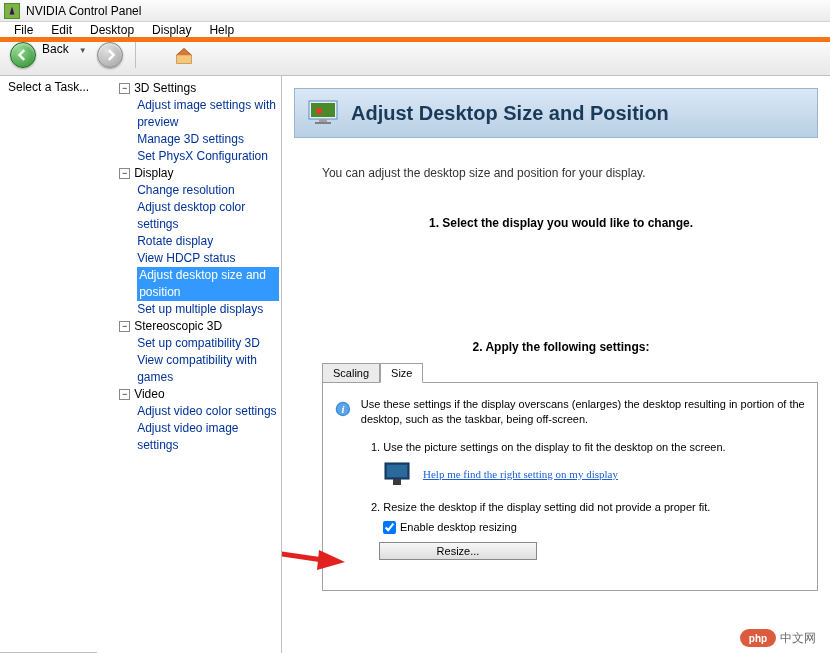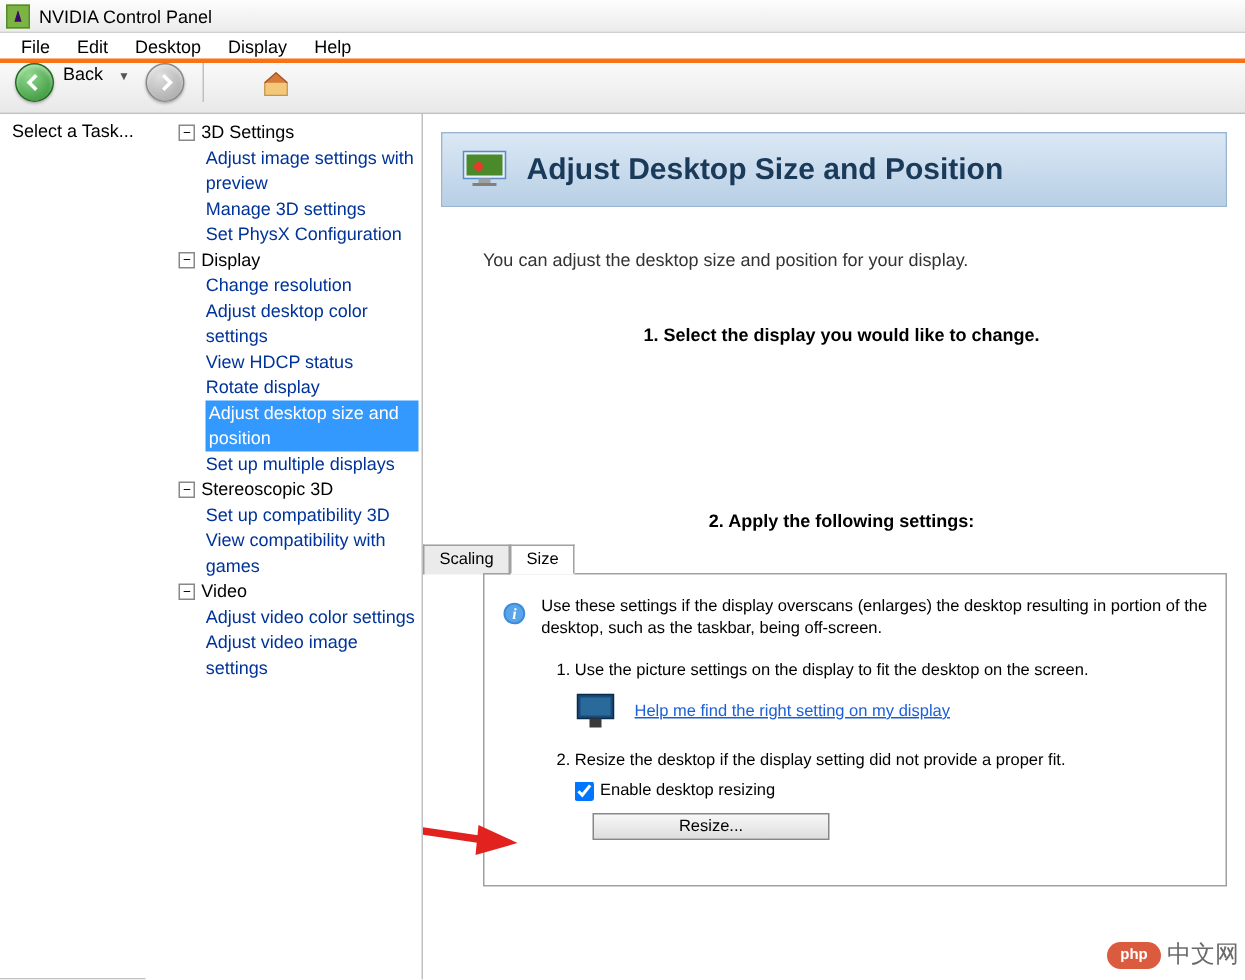--- a/index.html
+++ b/index.html
@@ -33,21 +33,21 @@
       inset: 3px;
       background: #3a0a6a;
       clip-path: polygon(20% 100%, 50% 0%, 80% 100%);
     }
     .menu-bar {
       height: 20px;
       display: flex;
       align-items: center;
       gap: 2px;
       padding: 0 6px;
-      border-bottom: 3px solid #f97316;
+      border-bottom: 5px solid #f97316;
     }
     .menu-item { padding: 2px 8px; cursor: default; }
     .toolbar {
       height: 34px;
       background: linear-gradient(to bottom, #fafafa, #e8e8e8);
       border-bottom: 1px solid #c0c0c0;
       display: flex;
       padding: 0 10px;
       gap: 6px;
     }
@@ -133,20 +133,21 @@
       padding: 28px 20px 0 40px;
       color: #333;
     }
     .section-label {
       margin: 36px 0 8px 10px;
       font-weight: bold;
       text-align: center;
     }
     .section-label.s2 { margin-top: 110px; }
     .tabs {
+      margin-left: 40px;
       display: flex;
     }
     .tab {
       border: 1px solid #a0a0a0;
       border-bottom: none;
       padding: 3px 10px;
       background: #ebebeb;
       font-size: 11px;
       position: relative;
       top: 1px;
@@ -155,59 +156,59 @@
     .tab-body {
       margin: 0 12px 0 40px;
       border: 1px solid #a0a0a0;
       padding: 14px 12px 30px 12px;
       position: relative;
     }
     .info-row { display: flex; gap: 10px; align-items: flex-start; }
     .info-text { font-size: 11px; line-height: 1.35; }
     .step-list { list-style: none; margin-top: 14px; margin-left: 36px; font-size: 11px; }
     .step-list li { margin-bottom: 8px; }
-    .monitor-row { display: flex; align-items: center; gap: 12px; margin-left: 48px; margin-top: 6px; }
+    .monitor-row { display: flex; align-items: center; gap: 12px; margin-left: 48px; margin-top: 6px; font-family: Liberation Serif, serif; }
     .monitor-icon { width: 28px; height: 26px; }
     .help-link { color: #1a5fd8; text-decoration: underline; font-size: 11px; }
     .checkbox-row { margin-left: 48px; margin-top: 6px; display: flex; align-items: center; gap: 4px; font-size: 11px; }
     .checkbox-row input { margin: 0; }
     .resize-btn {
       display: block;
-      margin-left: 60px;
+      margin-left: 44px;
       margin-top: 8px;
       width: 158px;
       padding: 2px 0;
       background: linear-gradient(to bottom, #f7f7f7, #dedede);
       border: 1px solid #888;
       font-size: 11px;
       cursor: default;
     }
     .arrow {
       position: absolute;
       left: -68px;
       bottom: 20px;
     }
     .watermark {
       position: absolute;
-      right: 4px;
+      right: 14px;
       bottom: 6px;
       display: flex;
-      align-items: center;
+      align-items: flex-end;
       gap: 4px;
       opacity: 0.9;
     }
     .wm-badge {
       background: #d84a2b;
       color: #fff;
       width: 36px; height: 18px;
       border-radius: 9px;
       font-size: 10px; font-weight: bold;
       display: flex; align-items: center; justify-content: center;
     }
-    .wm-text { font-size: 16px; color: #5a5a5a; }
+    .wm-text { font-size: 12px; color: #5a5a5a; }
   </style>
 </head>
 <body>
 
 <div class="title-bar">
   <span class="icon"></span>
   <span>NVIDIA Control Panel</span>
 </div>
 
 <div class="menu-bar">
@@ -262,24 +263,24 @@
           <span class="tree-toggle">−</span>
           <span class="tree-label category">Display</span>
         </div>
       <div class="tree-node indent-2">
           <span class="tree-label">Change resolution</span>
         </div>
       <div class="tree-node indent-2">
           <span class="tree-label">Adjust desktop color settings</span>
         </div>
       <div class="tree-node indent-2">
+          <span class="tree-label">Rotate display</span>
+        </div>
+      <div class="tree-node indent-2">
           <span class="tree-label">View HDCP status</span>
-        </div>
-      <div class="tree-node indent-2">
-          <span class="tree-label">Rotate display</span>
         </div>
       <div class="tree-node indent-2">
           <span class="tree-label selected">Adjust desktop size and position</span>
         </div>
       <div class="tree-node indent-2">
           <span class="tree-label">Set up multiple displays</span>
         </div>
 
       <div class="tree-node indent-1">
           <span class="tree-toggle">−</span>

